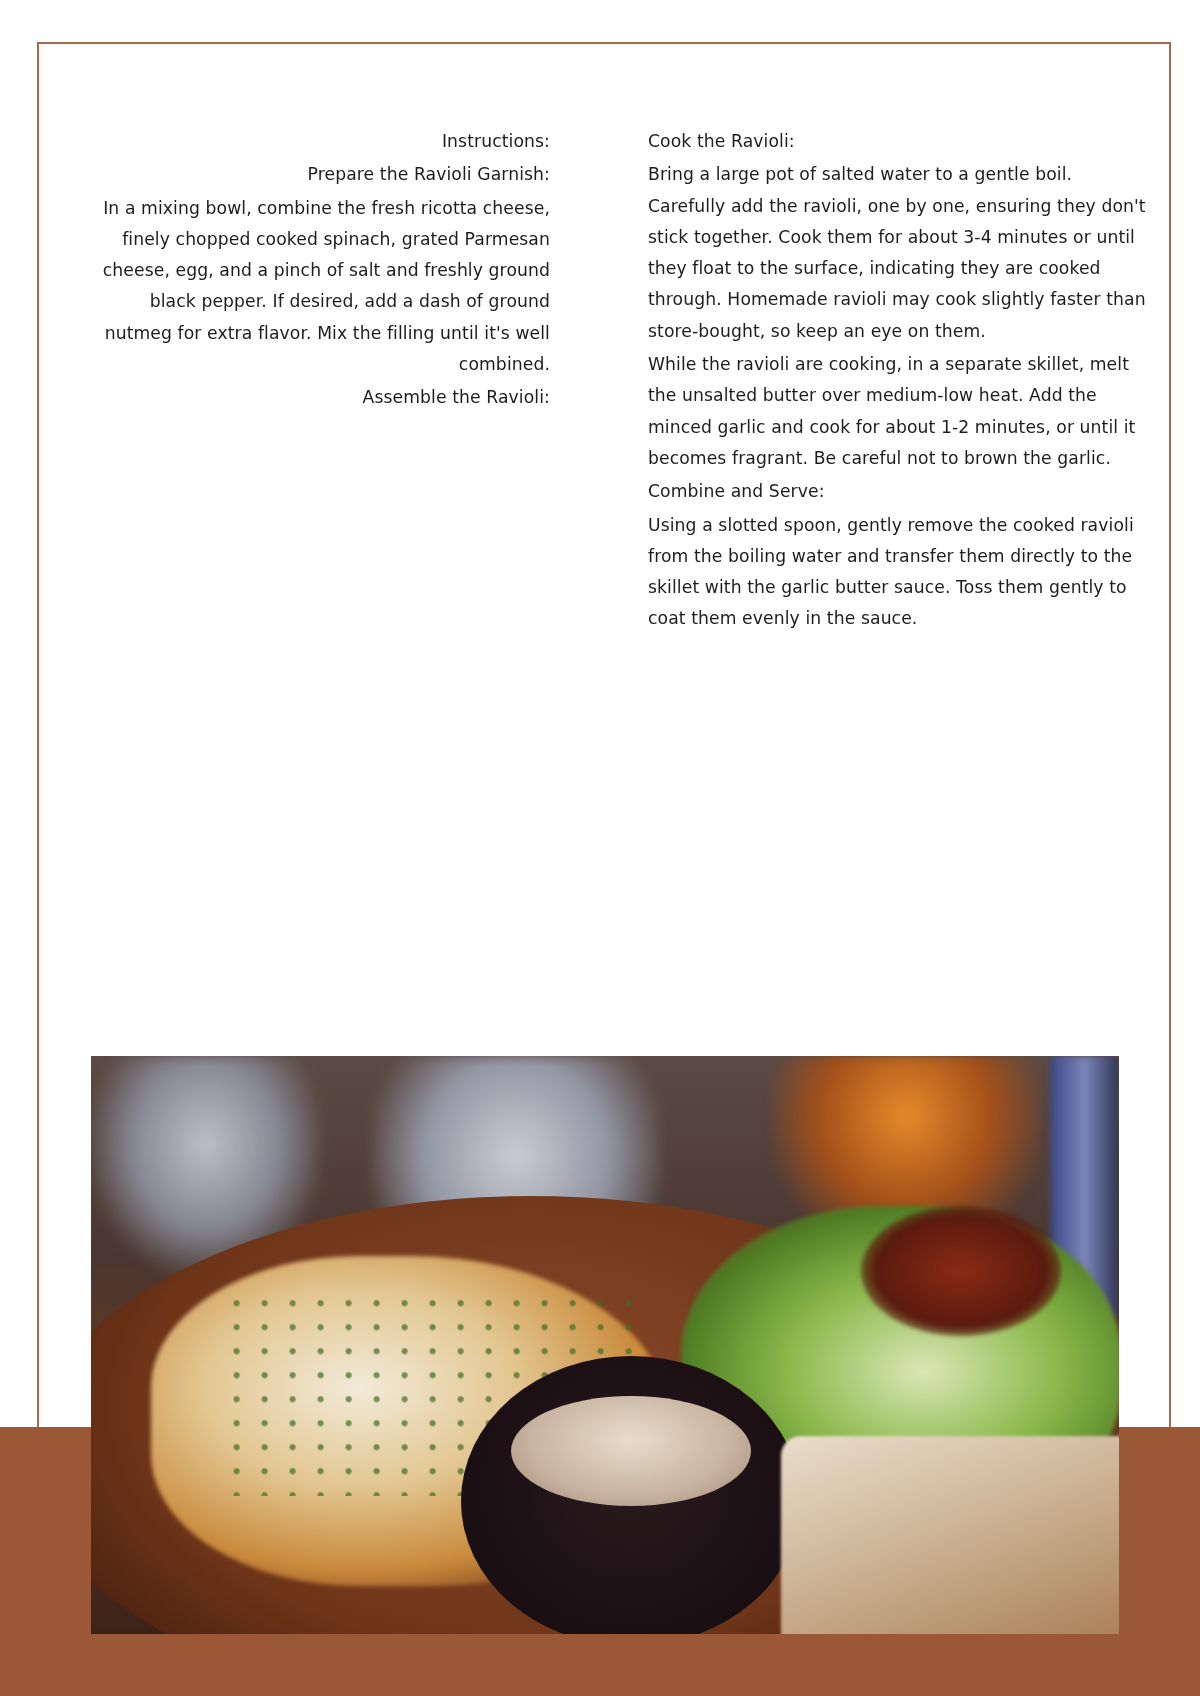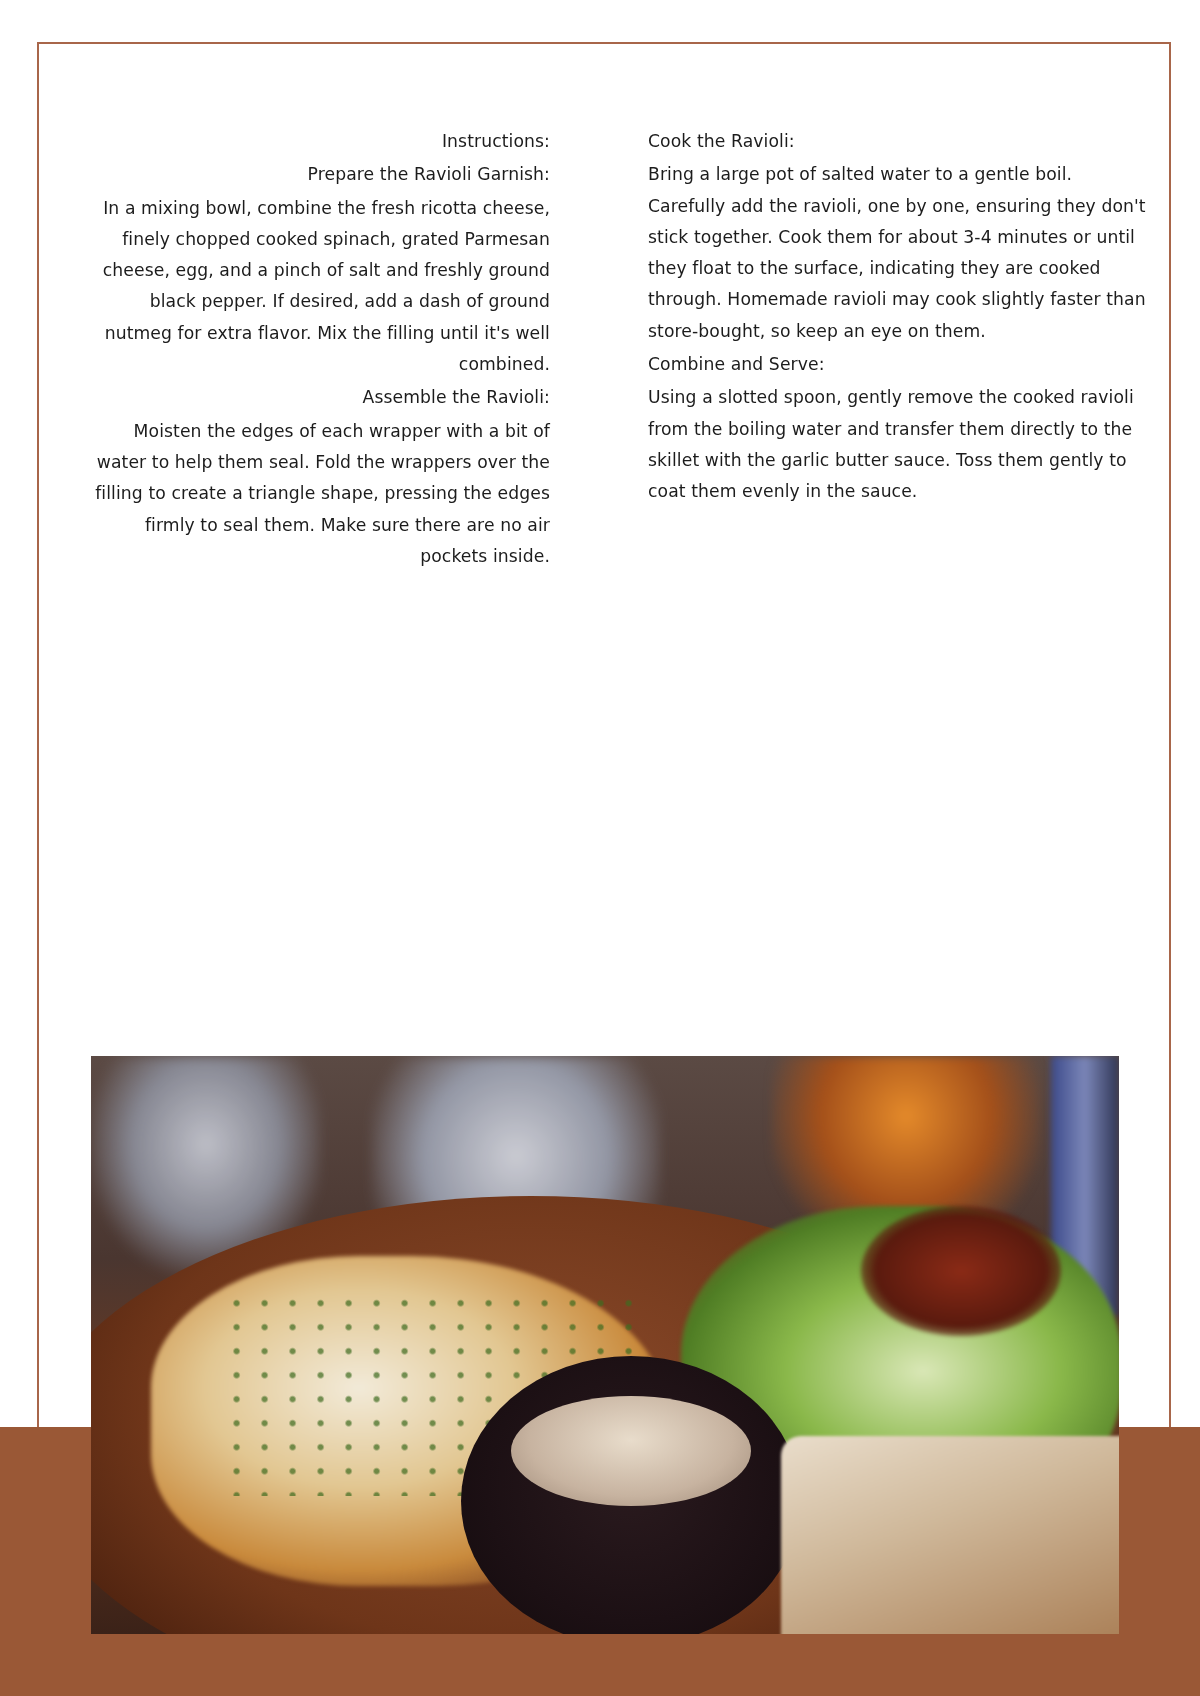--- a/index.html
+++ b/index.html
@@ -61,26 +61,26 @@
 <body>
 
 <div class="frame"></div>
 <div class="band"></div>
 
 <div class="col left">
   <p class="h">Instructions:</p>
   <p class="h">Prepare the Ravioli Garnish:</p>
   <p>In a mixing bowl, combine the fresh ricotta cheese, finely chopped cooked spinach, grated Parmesan cheese, egg, and a pinch of salt and freshly ground black pepper. If desired, add a dash of ground nutmeg for extra flavor. Mix the filling until it's well combined.</p>
   <p class="h">Assemble the Ravioli:</p>
-  <p>Moisten the edges of each wrapper with a bit of water to help them seal. Fold the wrappers over the filling to create a triangle shape, pressing the edges firmly to seal them. Make sure there are no air pockets inside.</p>
 </div>
 
 <div class="col right">
   <p class="h">Cook the Ravioli:</p>
   <p>Bring a large pot of salted water to a gentle boil. Carefully add the ravioli, one by one, ensuring they don't stick together. Cook them for about 3-4 minutes or until they float to the surface, indicating they are cooked through. Homemade ravioli may cook slightly faster than store-bought, so keep an eye on them.</p>
+  <p>While the ravioli are cooking, in a separate skillet, melt the unsalted butter over medium-low heat. Add the minced garlic and cook for about 1-2 minutes, or until it becomes fragrant. Be careful not to brown the garlic.</p>
   <p class="h">Combine and Serve:</p>
   <p>Using a slotted spoon, gently remove the cooked ravioli from the boiling water and transfer them directly to the skillet with the garlic butter sauce. Toss them gently to coat them evenly in the sauce.</p>
 </div>
 
 <div class="photo" title="Plated grilled lobster tails with herbs, a dark bowl of dipping sauce, green salad with walnuts and sun-dried tomatoes, and sliced bread; blurred glasses and beer in background">
   <div class="layer glass1"></div>
   <div class="layer glass2"></div>
   <div class="layer beer"></div>
   <div class="layer bottle"></div>
   <div class="layer plate"></div>

